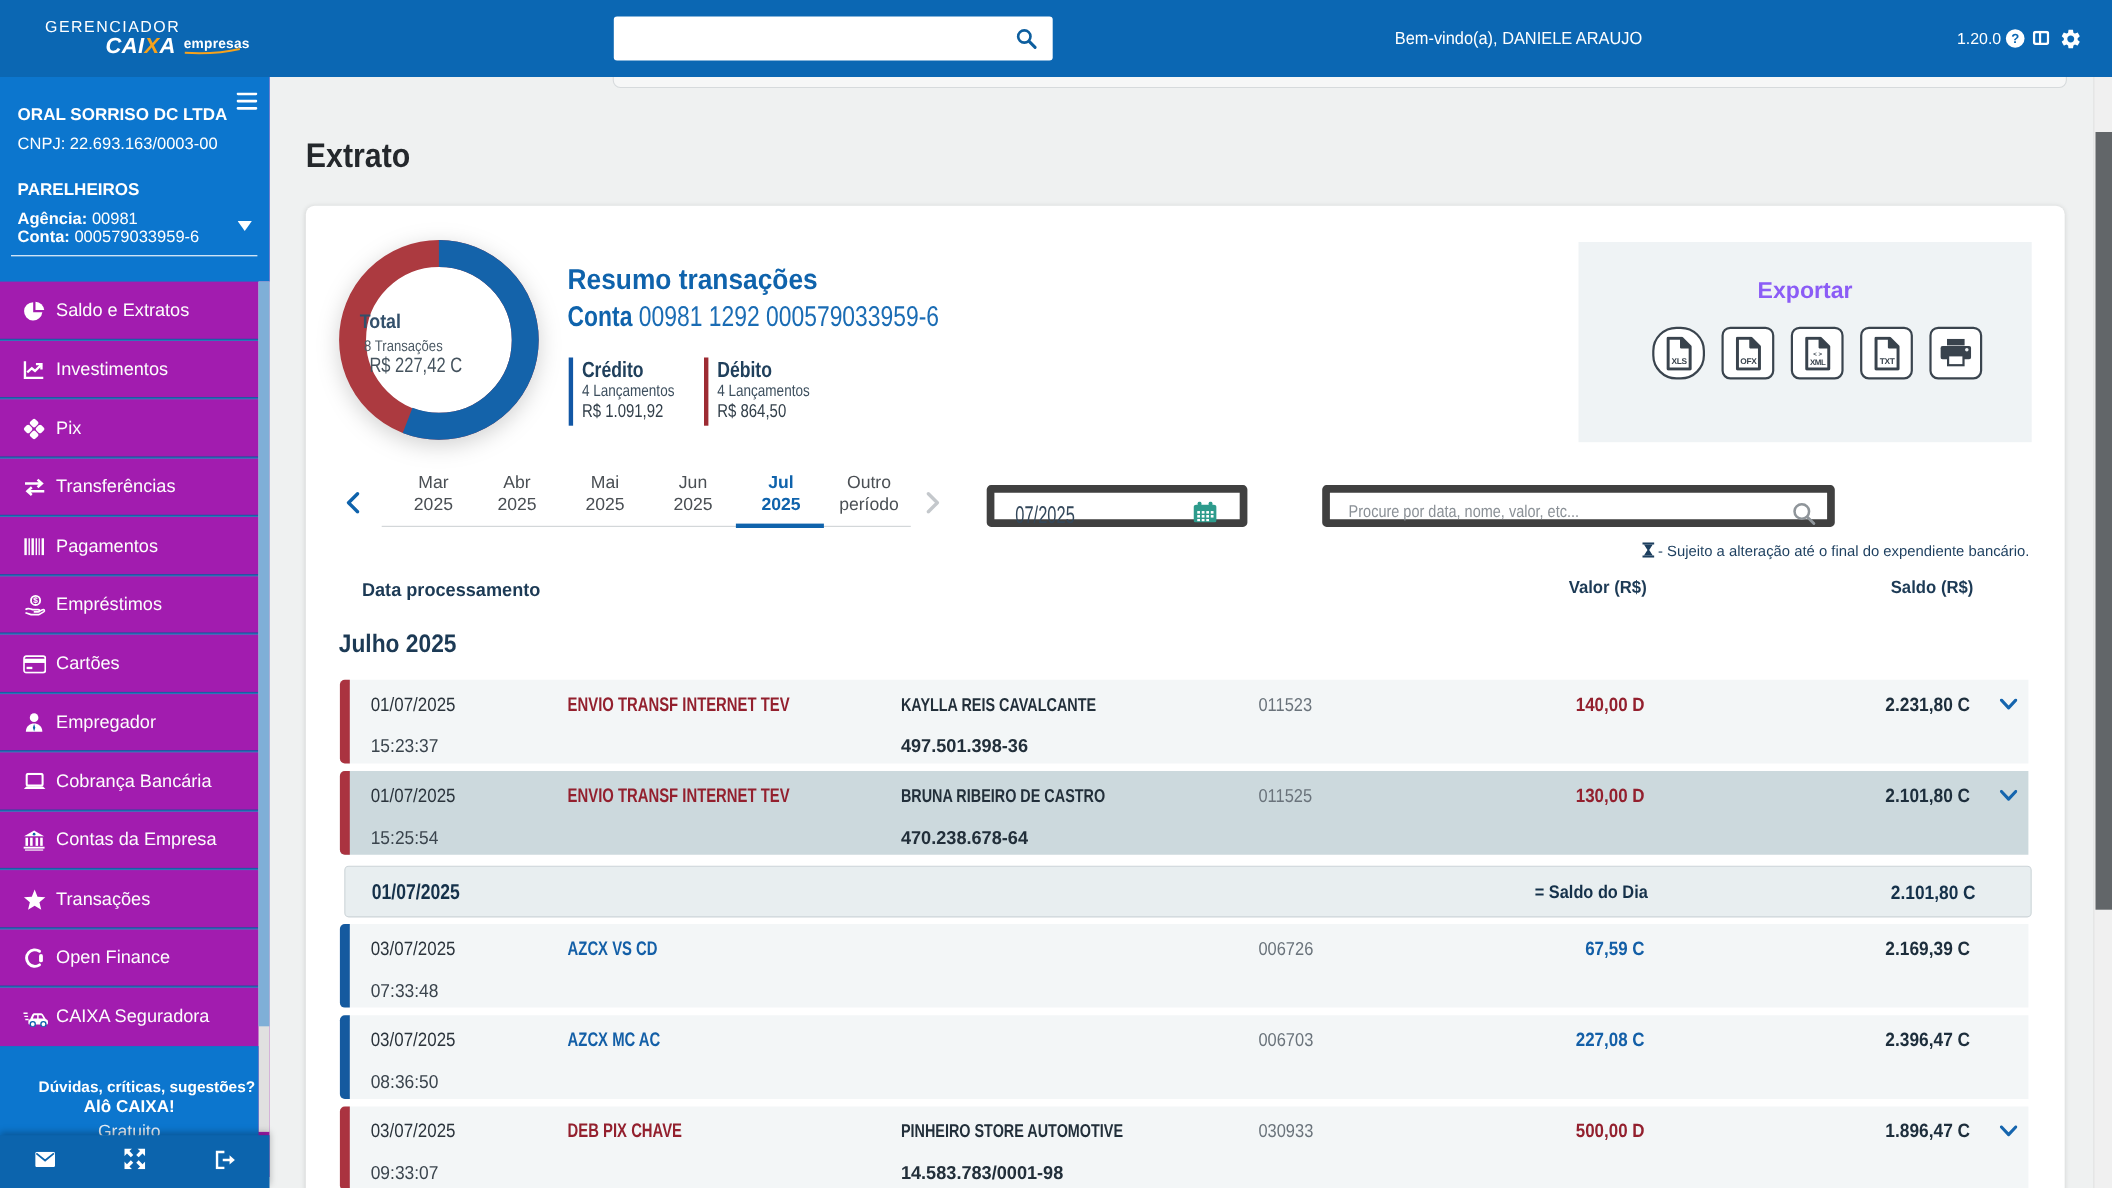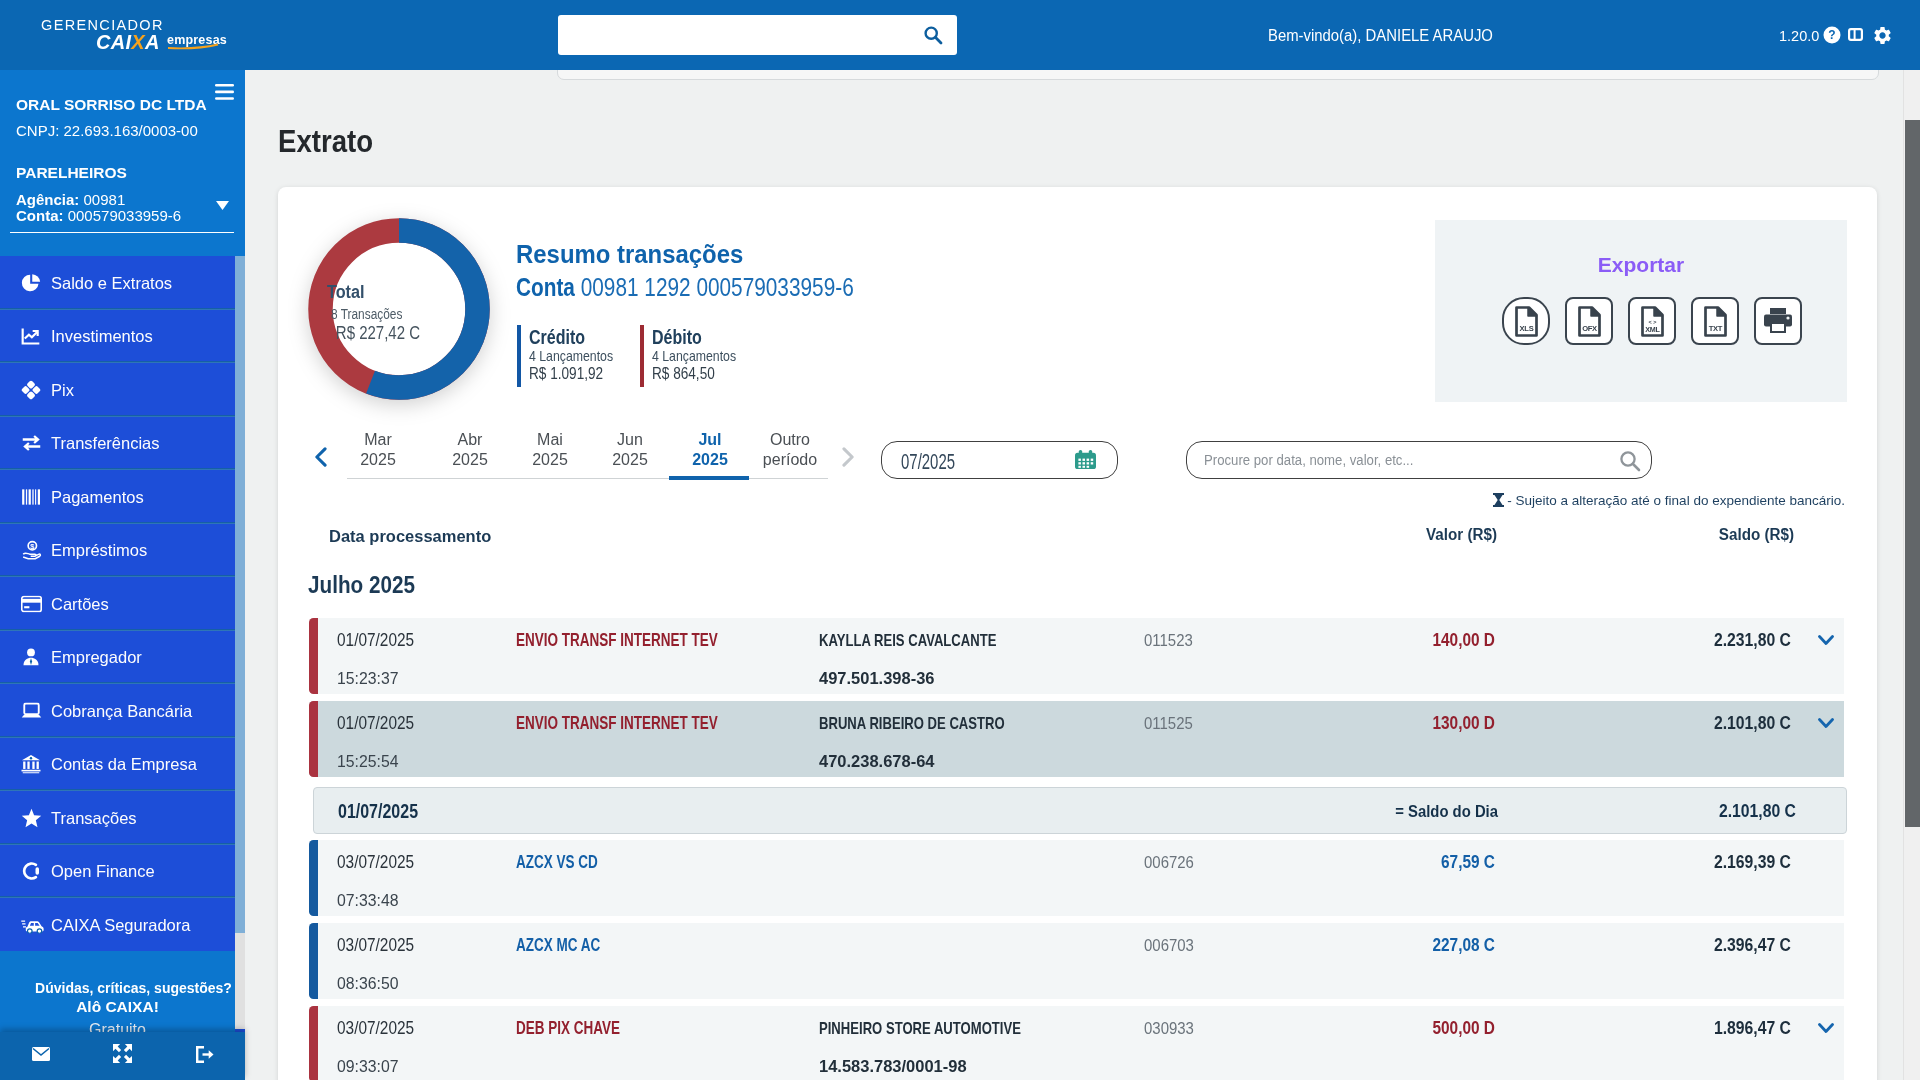--- a/index.html
+++ b/index.html
@@ -8,21 +8,21 @@
   body { font-family:"Liberation Sans", sans-serif; background:#eff1f1; position:relative; }
   .abs { position:absolute; }
 
   
   .header { position:absolute; left:0; top:0; width:1920px; height:70px; background:#0b67b3; z-index:30; }
   .searchbox { position:absolute; left:558px; top:15px; width:399px; height:40px; background:#fff; border-radius:3px; }
   .welcome { position:absolute; left:1268px; top:27px; color:#fff; font-size:16px; transform:scaleX(.93); transform-origin:left center; }
   .version { position:absolute; left:1779px; top:28px; color:#fff; font-size:14.5px; }
 
   
-  .sidebar { position:absolute; left:0; top:70px; width:245px; height:1000px; background:#1d4ed8; z-index:20; }
+  .sidebar { position:absolute; left:0; top:70px; width:245px; height:1000px; background:#a21caf; z-index:20; }
   .company { position:absolute; left:0; top:0; width:245px; height:186px; background:#0c76ce; color:#fff; }
   .company .nm { position:absolute; left:16px; top:26px; font-size:15.5px; font-weight:bold; }
   .company .cnpj { position:absolute; left:16px; top:52px; font-size:15px; }
   .company .par { position:absolute; left:16px; top:94px; font-size:15.5px; font-weight:bold; }
   .company .ag { position:absolute; left:16px; top:121px; font-size:15px; }
   .company .ct { position:absolute; left:16px; top:137px; font-size:15px; }
   .company .uline { position:absolute; left:10px; top:162px; width:224px; height:1px; background:#fff; }
   .menu { position:absolute; left:0; top:186px; width:235px; }
   .mi { position:relative; height:53.5px; }
   .mi:not(:last-child)::after { content:""; position:absolute; left:0; right:0; bottom:0; height:2px; background:linear-gradient(to bottom, #09549c, #3b80c1); }
@@ -37,21 +37,21 @@
   .sidebottom { position:absolute; left:0; top:1032px; width:245px; height:48px; background:#0c64ad; z-index:25; box-shadow:0 -3px 6px rgba(0,0,0,0.25); }
 
   
   .main { position:absolute; left:245px; top:70px; width:1658px; height:1010px; background:#eff1f1; }
   .topbar-partial { position:absolute; left:312px; top:-16px; width:1322px; height:26px; background:#f6f7f7; border:1px solid #d6dadc; border-radius:7px; }
   .h1 { position:absolute; left:33px; top:54px; font-size:31px; font-weight:bold; color:#24282c; transform:scaleX(.89); transform-origin:left center; }
   .card { position:absolute; left:33px; top:117px; width:1599px; height:910px; background:#fff; border-radius:8px; box-shadow:0 1px 5px rgba(0,0,0,0.12); }
 
   .tab { position:absolute; top:243px; width:80px; text-align:center; font-size:16px; line-height:20px; color:#4a4f54; }
   .tabactive { font-weight:bold; color:#0f63ac; }
-  .input { background:#fff; border:1px solid #404040; border-radius:16px; }
+  .input { background:#fff; border:7px solid #404040; border-radius:4px;margin-left:16px; }
   .row { position:absolute; left:31px; width:1535px; height:76px; background:#f3f6f7; border-radius:4.5px 0 0 4.5px; }
   .rbar { position:absolute; left:0; top:0; width:9px; height:76px; border-radius:4.5px 0 0 4.5px; }
   .rdate { position:absolute; left:28px; top:12px; font-size:17.5px; color:#2a333b; transform:scaleX(.88); transform-origin:left center; }
   .rtime { position:absolute; left:28px; top:51px; font-size:17px; color:#3a444d; transform:scaleX(.93); transform-origin:left center; }
   .rdesc { position:absolute; left:207px; top:12px; font-size:18px; font-weight:bold; transform:scaleX(.75); transform-origin:left center; }
   .rname { position:absolute; left:510px; top:13px; font-size:17px; font-weight:bold; color:#222f3a; transform:scaleX(.77); transform-origin:left center; }
   .rdoc  { position:absolute; left:510px; top:51px; font-size:17px; font-weight:bold; color:#222f3a; transform:scaleX(.97); transform-origin:left center; }
   .rref { position:absolute; left:835px; top:13px; font-size:17px; color:#6a737b; transform:scaleX(.88); transform-origin:left center; }
   .rval { position:absolute; left:986px; top:12px; width:200px; text-align:right; font-size:17.5px; font-weight:bold; transform:scaleX(.88); transform-origin:right center; }
   .rsal { position:absolute; left:1282px; top:12px; width:200px; text-align:right; font-size:17.5px; font-weight:bold; color:#1d2e3c; transform:scaleX(.9); transform-origin:right center; }
@@ -326,21 +326,21 @@
       </div>
 
       <div class="abs" style="left:69px; top:291px; width:481px; height:1px; background:#cfd3d5;"></div>
       <div class="abs" style="left:391px; top:289px; width:80px; height:4px; background:#0f63ac;"></div>
       <svg class="abs" style="left:36px; top:260px;" width="13" height="20" viewBox="0 0 14 22">
         <path d="M12 2 L3 11 L12 20" fill="none" stroke="#0f63ac" stroke-width="3.4" stroke-linecap="round" stroke-linejoin="round"></path>
       </svg>
       <svg class="abs" style="left:564px; top:260px;" width="13" height="20" viewBox="0 0 14 22">
         <path d="M2 2 L11 11 L2 20" fill="none" stroke="#c4c8cc" stroke-width="3.4" stroke-linecap="round" stroke-linejoin="round"></path>
       </svg>
-      <div class="tab" style="left:60px;">Mar<br>2025</div>
+      <div class="tab" style="left:76px;">Mar<br>2025</div>
       <div class="tab" style="left:152px;">Abr<br>2025</div>
       <div class="tab" style="left:232px;">Mai<br>2025</div>
       <div class="tab" style="left:312px;">Jun<br>2025</div>
       <div class="tab tabactive" style="left:392px;">Jul<br>2025</div>
       <div class="tab" style="left:472px;">Outro<br>período</div>
 
       <div class="abs input" style="left:603px; top:254px; width:237px; height:38px;">
         <span style="position:absolute; left:19px; top:7px; font-size:22px; color:#33475a; transform:scaleX(.68); transform-origin:left center; display:inline-block;">07/2025</span>
         <svg class="abs" style="right:21px; top:8px;" width="21" height="19" viewBox="0 0 21 19">
           <rect x="3.8" y="0" width="3.4" height="5.5" rx="1.6" fill="#2d9b8c"></rect>

